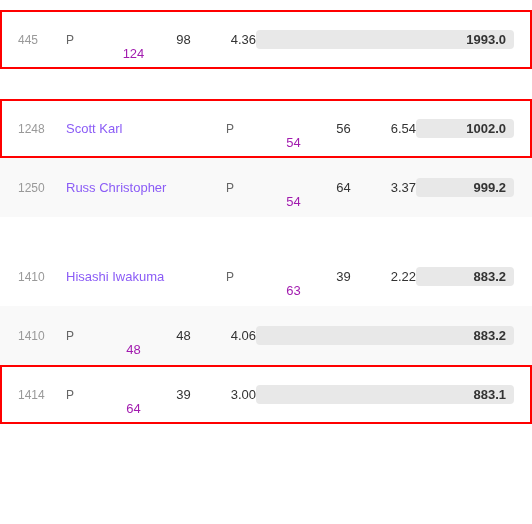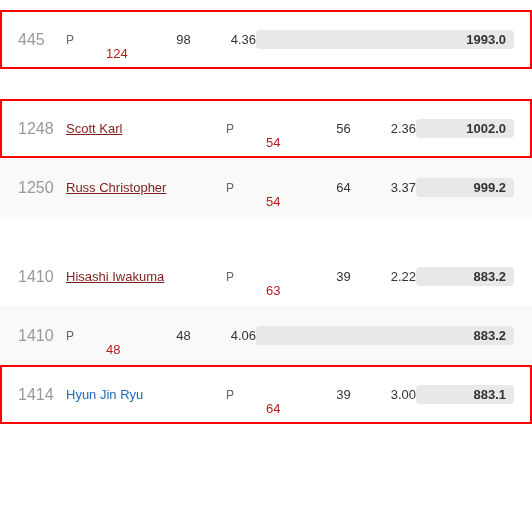--- a/index.html
+++ b/index.html
@@ -27,40 +27,39 @@
     }
     .row.even {
       background: #f9f9f9;
     }
     .row.odd {
       background: #fff;
     }
     .col-rank {
       width: 48px;
       color: #999;
-      font-size: 16px;
+      font-size: 12px;
     }
     .col-name {
       width: 160px;
       color: #1a6bbf;
       font-weight: 500;
     }
     .col-name.plain {
-      color: #7f1d1d;
-      text-decoration: underline;
+      color: #8b5cf6;
     }
     .col-pos {
       width: 40px;
       color: #666;
       font-size: 12px;
     }
     .col-stat1 {
       width: 55px;
-      text-align: left;
-      color: #b91c1c;
+      text-align: center;
+      color: #a21caf;
       margin-top: 28px;
     }
     .col-stat2 {
       width: 45px;
       text-align: center;
       color: #333;
     }
     .col-stat3 {
       width: 50px;
       text-align: right;
@@ -91,21 +90,21 @@
       <div class="col-stat3">4.36</div>
       <div class="col-score">1993.0</div>
     </div>
     <div class="spacer"></div>
     <div class="row highlighted odd">
       <div class="col-rank">1248</div>
       <div class="col-name plain">Scott Karl</div>
       <div class="col-pos">P</div>
       <div class="col-stat1">54</div>
       <div class="col-stat2">56</div>
-      <div class="col-stat3">2.36</div>
+      <div class="col-stat3">6.54</div>
       <div class="col-score">1002.0</div>
     </div>
     <div class="row even">
       <div class="col-rank">1250</div>
       <div class="col-name plain">Russ Christopher</div>
       <div class="col-pos">P</div>
       <div class="col-stat1">54</div>
       <div class="col-stat2">64</div>
       <div class="col-stat3">3.37</div>
       <div class="col-score">999.2</div>
@@ -123,20 +122,19 @@
     <div class="row even">
       <div class="col-rank">1410</div>
       <div class="col-pos">P</div>
       <div class="col-stat1">48</div>
       <div class="col-stat2">48</div>
       <div class="col-stat3">4.06</div>
       <div class="col-score">883.2</div>
     </div>
     <div class="row highlighted odd">
       <div class="col-rank">1414</div>
-      <div class="col-name">Hyun Jin Ryu</div>
       <div class="col-pos">P</div>
       <div class="col-stat1">64</div>
       <div class="col-stat2">39</div>
       <div class="col-stat3">3.00</div>
       <div class="col-score">883.1</div>
     </div>
   </div>
 
 </body></html>

